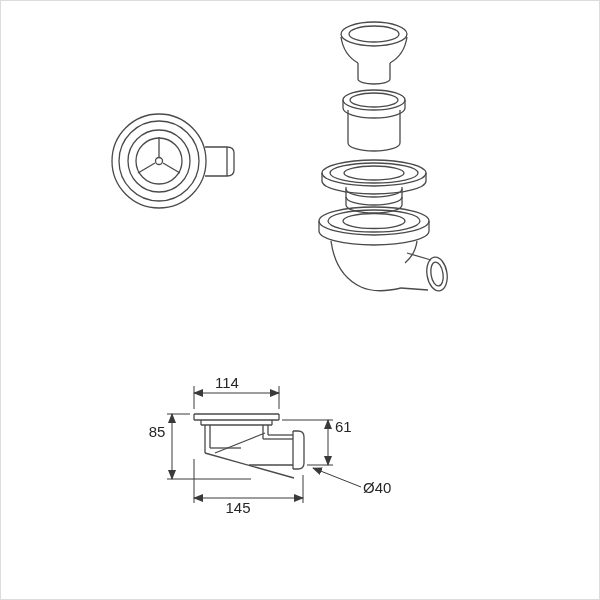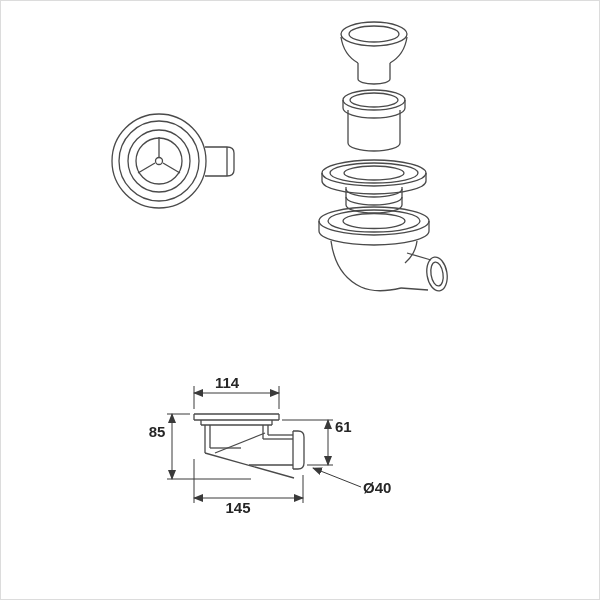--- a/index.html
+++ b/index.html
@@ -4,21 +4,20 @@
 <style>
   * { margin: 0; padding: 0; box-sizing: border-box; }
   html, body { background: #ffffff; }
   .page {
     width: 600px;
     height: 600px;
     background: #ffffff;
     border: 1px solid #dcdcdc;
     position: relative;
     overflow: hidden;
-    font-weight: bold;
   }
   svg { display: block; }
   .dim-text {
     font-family: "Liberation Sans", sans-serif;
     font-size: 15px;
   }
 </style>
 </head>
 <body>
 

